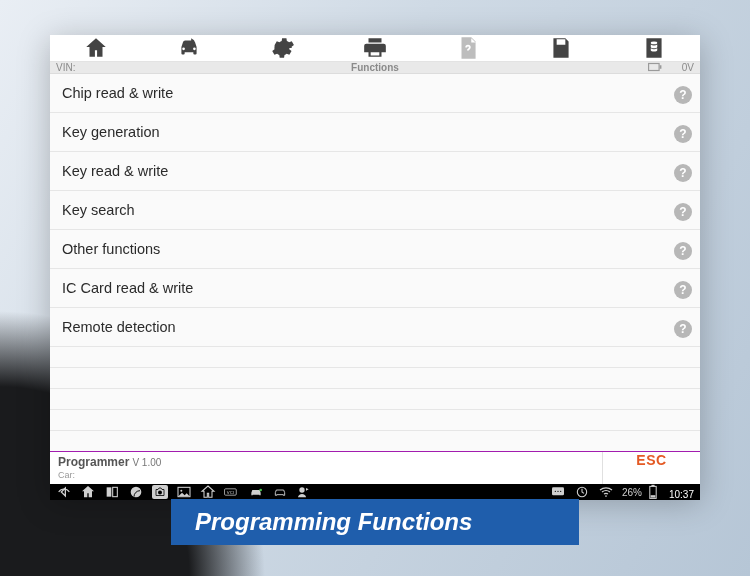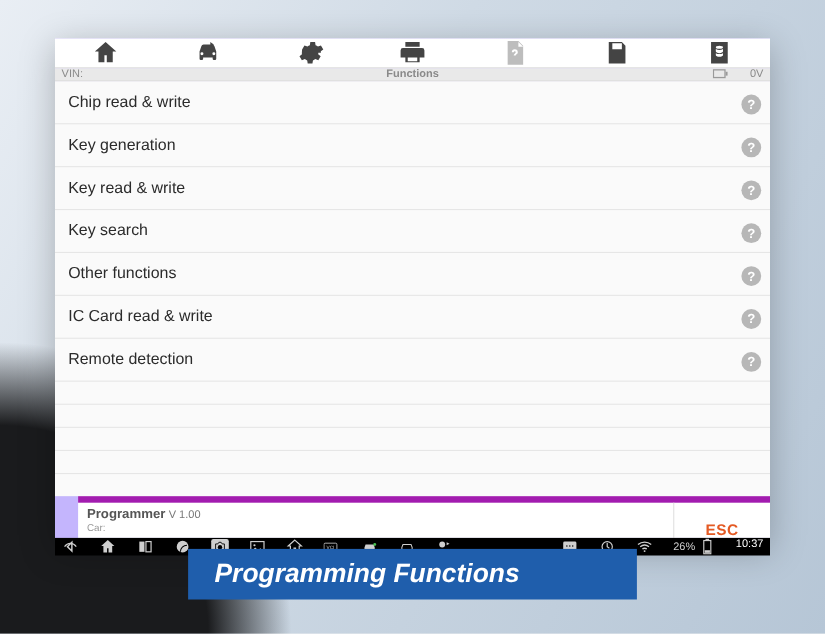--- a/index.html
+++ b/index.html
@@ -55,37 +55,37 @@
   .cell-label { font-size: 14.5px; color: #2b2b2b; }
   .cell .help {
     position: absolute; right: 8px; bottom: 8px;
     width: 18px; height: 18px; border-radius: 50%;
     background: #b7b7b7; color: #fff;
     font-size: 12px; font-weight: 700;
     display:flex; align-items:center; justify-content:center;
   }
   
   .footer {
-    height: 44px; border-top: 6px solid #a21caf; background: #fff;
-    display: flex; align-items: center; margin-left: 21px;
+    height: 44px; border-top: 1px solid #a21caf; background: #fff;
+    display: flex; align-items: center;
   }
   .footer-info { flex:1; padding: 4px 8px; line-height: 1.15; }
   .prog { font-size: 12px; color: #555; font-weight:600; }
   .prog .ver { font-weight:400; font-size:10px; color:#777; margin-left:3px; }
   .car { font-size: 9px; color: #9a9a9a; }
   .esc-btn {
-    width: 88px; height: 100%; border-left:1px solid #e0e0e0;
-    display:flex; align-items:flex-end; justify-content:center;
+    width: 98px; height: 100%; border-left:1px solid #e0e0e0;
+    display:flex; align-items:flex-start; justify-content:center;
     font-size: 14px; font-weight:600; letter-spacing:.5px;
     color: #e45a24; cursor:pointer;
   }
   
   .navbar {
     height: 22px; background: #000; color:#cfcfcf;
-    display:flex; align-items:flex-start; padding:0 6px; gap:18px;
+    display:flex; align-items:flex-end; padding:0 6px; gap:8px;
     font-size:10px;
   }
   .navbar .nav-ico { width:16px; height:16px; display:flex; align-items:center; justify-content:center; cursor:pointer;}
   .navbar svg { width:16px; height:16px; fill:#cfcfcf; }
   .navbar .spacer { flex:1; }
   .navbar .stat { display:flex; align-items:center; gap:3px; color:#cfcfcf; }
   .navbar .clock { color:#fff; }
   .badge-cam { background:#cfcfcf; border-radius:2px; width:22px; height:14px; display:flex; align-items:center; justify-content:center; }
   .badge-cam svg { fill:#000; width:12px; height:12px; }
   

